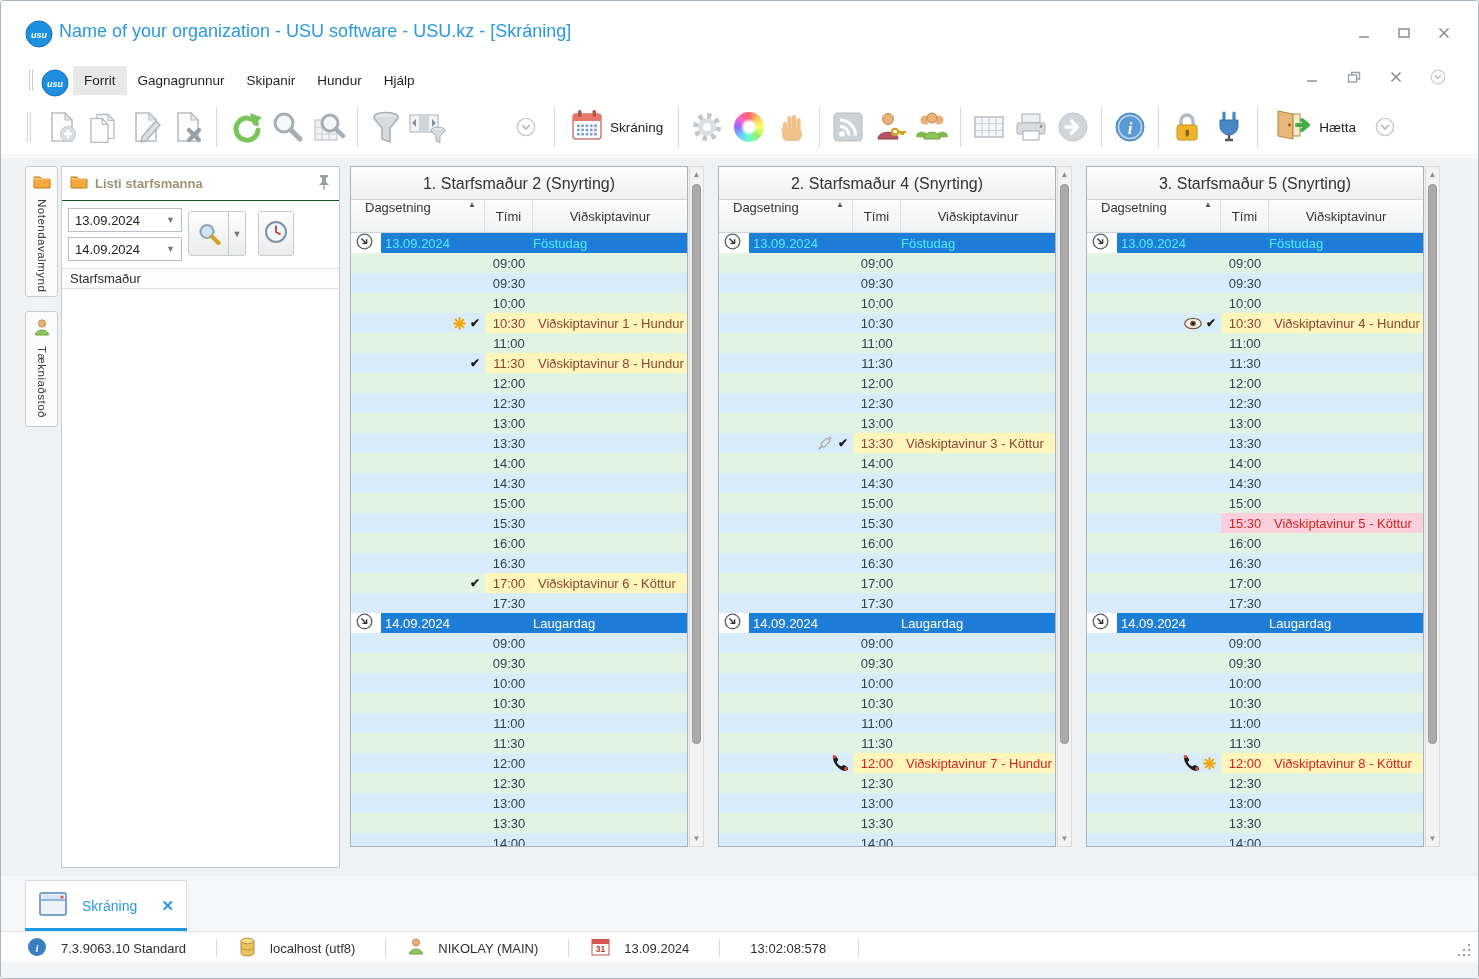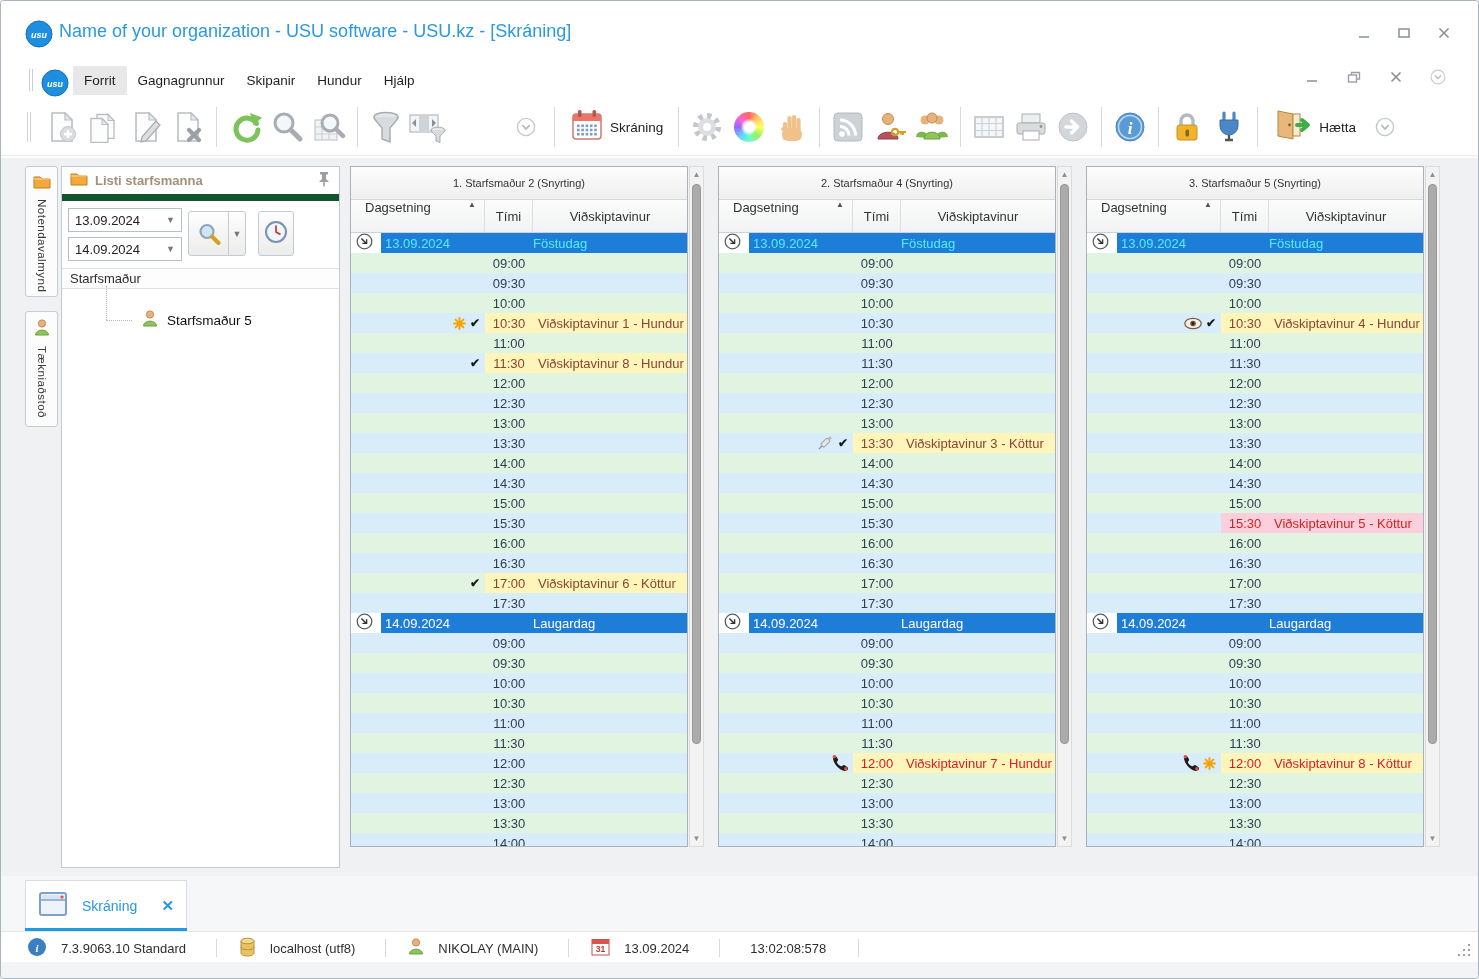--- a/index.html
+++ b/index.html
@@ -35,41 +35,41 @@
 
   
   .main{position:absolute;top:157px;left:0;width:1479px;height:718px;background:#f0f1f2;}
 
   
   .vtab{position:absolute;left:24px;width:33px;background:#fcfcfc;border:1px solid #c6ccd2;border-radius:3px;display:flex;flex-direction:column;align-items:center;padding-top:7px;gap:6px;}
   .vtab .vlabel{writing-mode:vertical-rl;font-size:11.5px;color:#3a3a3a;letter-spacing:.5px;}
 
   
   .sidebar{position:absolute;left:60px;top:8px;width:279px;height:702px;background:#fff;border:1px solid #c3cbd2;}
-  .sb-header{height:34px;display:flex;align-items:center;padding:8px 8px;gap:7px;border-bottom:7px solid #14532d;}
+  .sb-header{height:34px;display:flex;align-items:center;padding:8px 8px;gap:7px;border-bottom:1px solid #14532d;}
   .sb-title{font-size:13px;font-weight:bold;color:#a3907a;flex:1;}
   .sb-controls{display:flex;padding:7px 6px;gap:6px;}
   .sb-dates{display:flex;flex-direction:column;gap:5px;}
   .date-field{width:114px;height:24px;border:1px solid #b7c0c8;display:flex;align-items:center;padding:0 6px;font-size:13px;color:#222;}
   .date-field .arr{margin-left:auto;color:#777;font-size:9px;}
   .sb-search{display:flex;height:45px;margin-top:3px;border:1px solid #c3cbd2;border-radius:3px;background:linear-gradient(#fefefe,#ececec);}
   .sb-search .mainpart{width:39px;display:flex;align-items:center;justify-content:center;}
   .sb-search .droppart{width:17px;border-left:1px solid #c3cbd2;display:flex;align-items:center;justify-content:center;color:#777;font-size:9px;}
   .sb-clock{width:36px;height:45px;margin-top:3px;margin-left:6px;border:1px solid #c3cbd2;border-radius:3px;background:linear-gradient(#fefefe,#ececec);display:flex;align-items:center;justify-content:center;}
   .sb-treehead{height:21px;border-top:1px solid #dde1e5;border-bottom:1px solid #dde1e5;display:flex;align-items:center;padding:0 8px;font-size:13px;color:#2c2c2c;background:#fdfdfd;}
   .tree{padding:14px 0 0 14px;position:relative;}
   .tree-root{display:flex;align-items:center;gap:9px;height:30px;font-size:13.5px;color:#111;}
   .tree-child{display:flex;align-items:center;gap:9px;height:34px;font-size:13.5px;color:#111;padding-left:66px;position:relative;}
   .tree-child:before{content:"";position:absolute;left:30px;top:-17px;height:34px;border-left:1px dotted #b5bcc2;}
   .tree-child:after{content:"";position:absolute;left:30px;top:17px;width:26px;border-top:1px dotted #b5bcc2;}
 
   
   .cal-panel{position:absolute;top:8px;width:354px;height:681px;}
   .cal-content{position:absolute;left:0;top:0;width:338px;height:681px;border:1px solid #a9b2bb;background:#fff;overflow:hidden;}
-  .cal-title{height:33px;line-height:33px;text-align:center;font-size:11px;color:#333;background:linear-gradient(#fdfdfd,#efefef);border-bottom:1px solid #d4d8dc;}
+  .cal-title{height:33px;line-height:33px;text-align:center;font-size:16px;color:#333;background:linear-gradient(#fdfdfd,#efefef);border-bottom:1px solid #d4d8dc;}
   .cal-headers{display:flex;height:33px;background:linear-gradient(#fcfcfc,#f1f2f3);border-bottom:1px solid #ccd3d9;font-size:13px;color:#333;}
   .h-date{width:134px;display:flex;padding:0 8px 0 14px;border-right:1px solid #dcdfe2;}
   .h-date .sort{margin-left:auto;font-size:8px;color:#555;}
   .h-time{width:48px;display:flex;align-items:center;justify-content:center;border-right:1px solid #dcdfe2;}
   .h-client{flex:1;display:flex;align-items:center;justify-content:center;}
   .cal-body{height:613px;overflow:hidden;font-size:13px;}
   .crow{display:flex;height:20px;align-items:stretch;}
   .crow.green{background:#e1f4e2;}
   .crow.blue{background:#d9ecf9;}
   .c-icons{width:134px;display:flex;align-items:center;justify-content:flex-end;gap:4px;padding-right:5px;}
@@ -437,27 +437,20 @@
         </div>
         <div class="sb-clock">
           <span><svg width="24" height="24" viewBox="0 0 24 24" xmlns="http://www.w3.org/2000/svg">
                 <circle cx="12" cy="12" r="10" fill="#eef5fb" stroke="#7a92ad" stroke-width="2"></circle>
                 <path d="M12 5.5V12l4.5 2.5" fill="none" stroke="#c0392b" stroke-width="1.7"></path>
               </svg></span>
         </div>
       </div>
       <div class="sb-treehead">Starfsmaður</div>
       <div class="tree">
-        <div class="tree-child">
-          <span><svg width="16" height="17" viewBox="0 0 16 17" xmlns="http://www.w3.org/2000/svg">
-                <circle cx="8" cy="4.5" r="3.6" fill="#e9b27c" stroke="#c08b52"></circle>
-                <path d="M1.5 16c0-6.5 13-6.5 13 0z" fill="#8cc65b" stroke="#6da03e"></path>
-              </svg></span>
-          <span>Starfsmaður 5</span>
-        </div>
       </div>
     </div>
 
     <div class="cal-panel" style="left:349px;">
         <div class="cal-content">
           <div class="cal-title">1. Starfsmaður 2 (Snyrting)</div>
           <div class="cal-headers">
             <div class="h-date">
               <span>Dagsetning</span>
               <span class="sort">▲</span>

